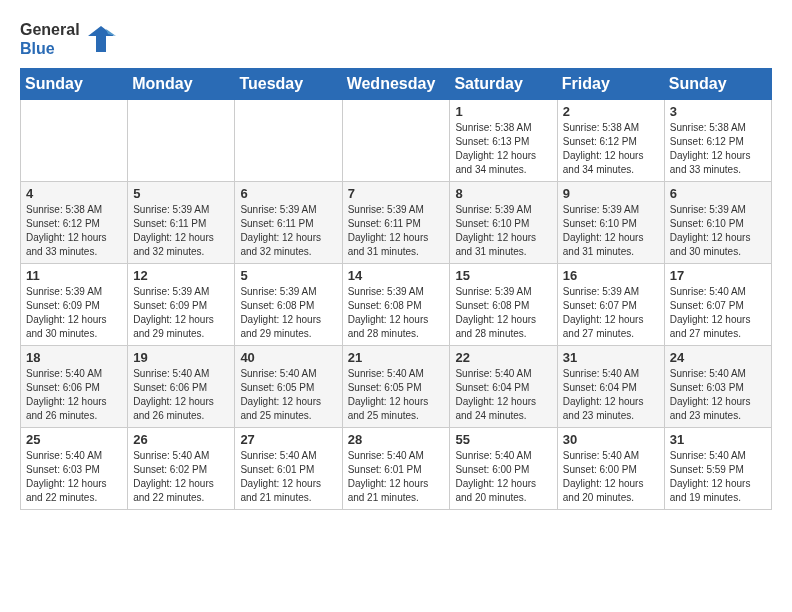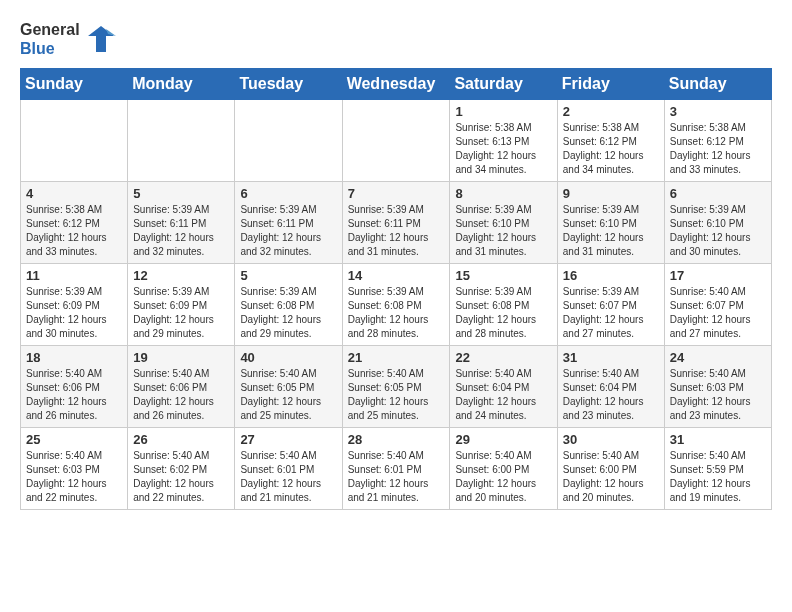--- a/index.html
+++ b/index.html
@@ -225,21 +225,21 @@
         </td>
         <td>
           <span class="day-num">27</span>
           <div class="day-info">Sunrise: 5:40 AM<br>Sunset: 6:01 PM<br>Daylight: 12 hours<br>and 21 minutes.</div>
         </td>
         <td>
           <span class="day-num">28</span>
           <div class="day-info">Sunrise: 5:40 AM<br>Sunset: 6:01 PM<br>Daylight: 12 hours<br>and 21 minutes.</div>
         </td>
         <td>
-          <span class="day-num">29</span>
+          <span class="day-num">55</span>
           <div class="day-info">Sunrise: 5:40 AM<br>Sunset: 6:00 PM<br>Daylight: 12 hours<br>and 20 minutes.</div>
         </td>
         <td>
           <span class="day-num">30</span>
           <div class="day-info">Sunrise: 5:40 AM<br>Sunset: 6:00 PM<br>Daylight: 12 hours<br>and 20 minutes.</div>
         </td>
         <td>
           <span class="day-num">31</span>
           <div class="day-info">Sunrise: 5:40 AM<br>Sunset: 5:59 PM<br>Daylight: 12 hours<br>and 19 minutes.</div>
         </td>

